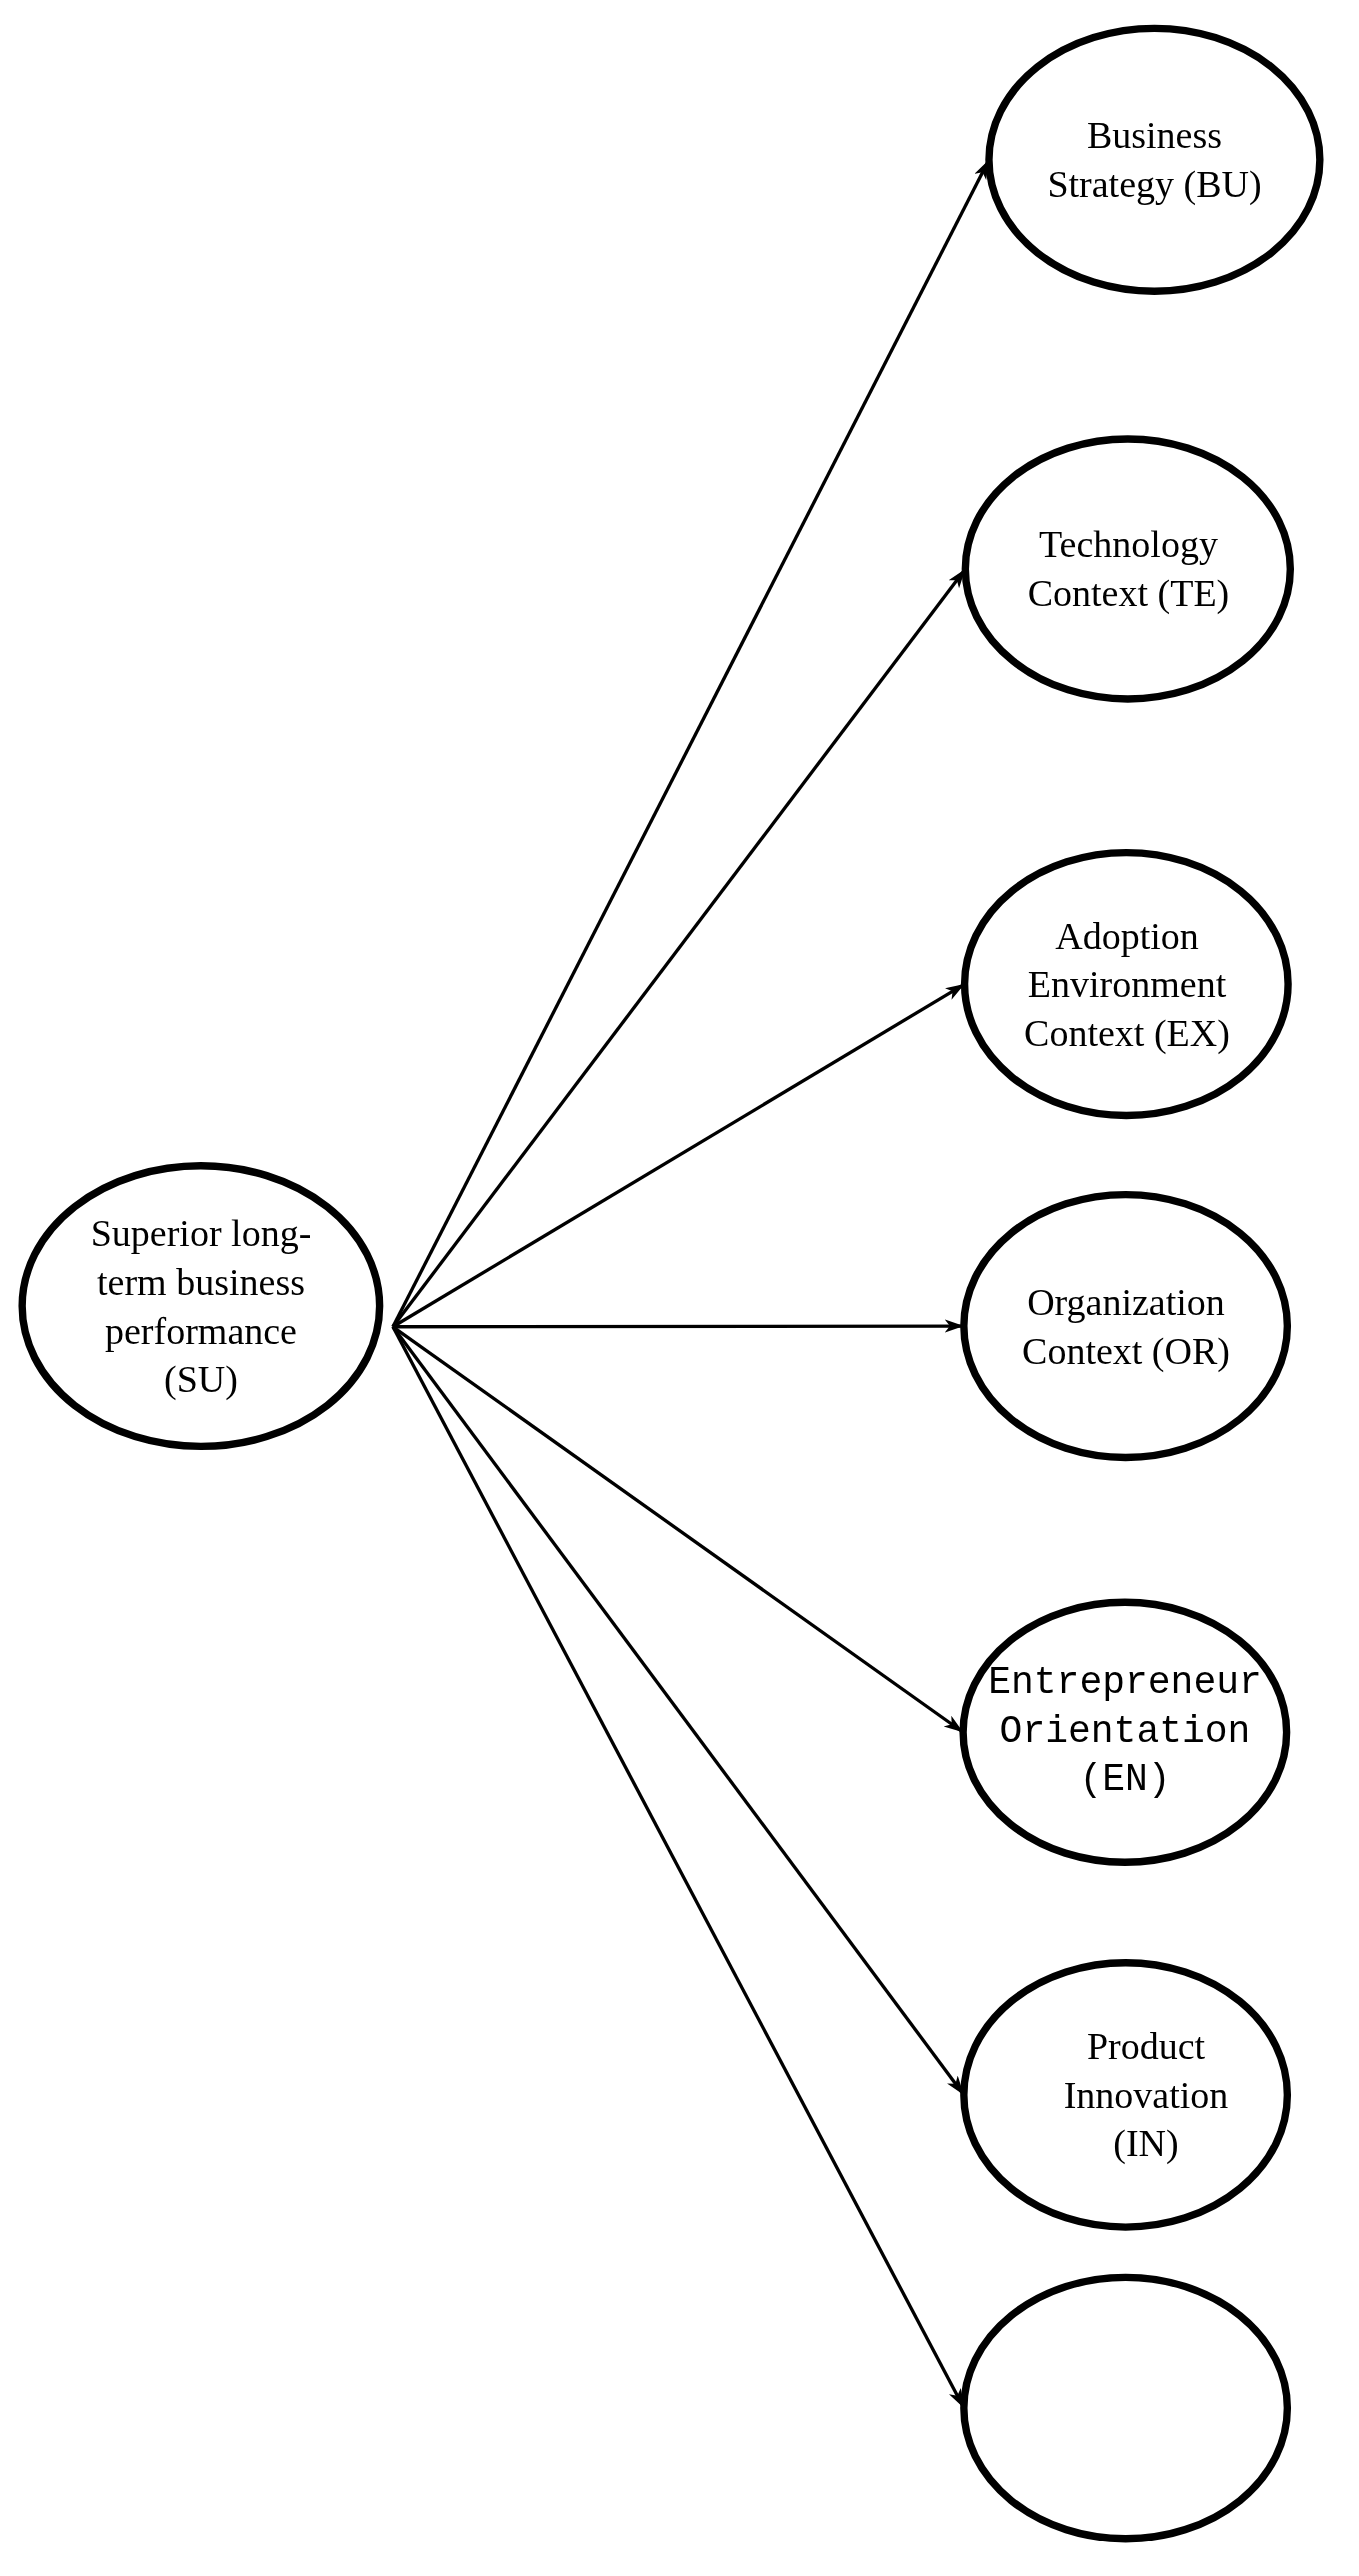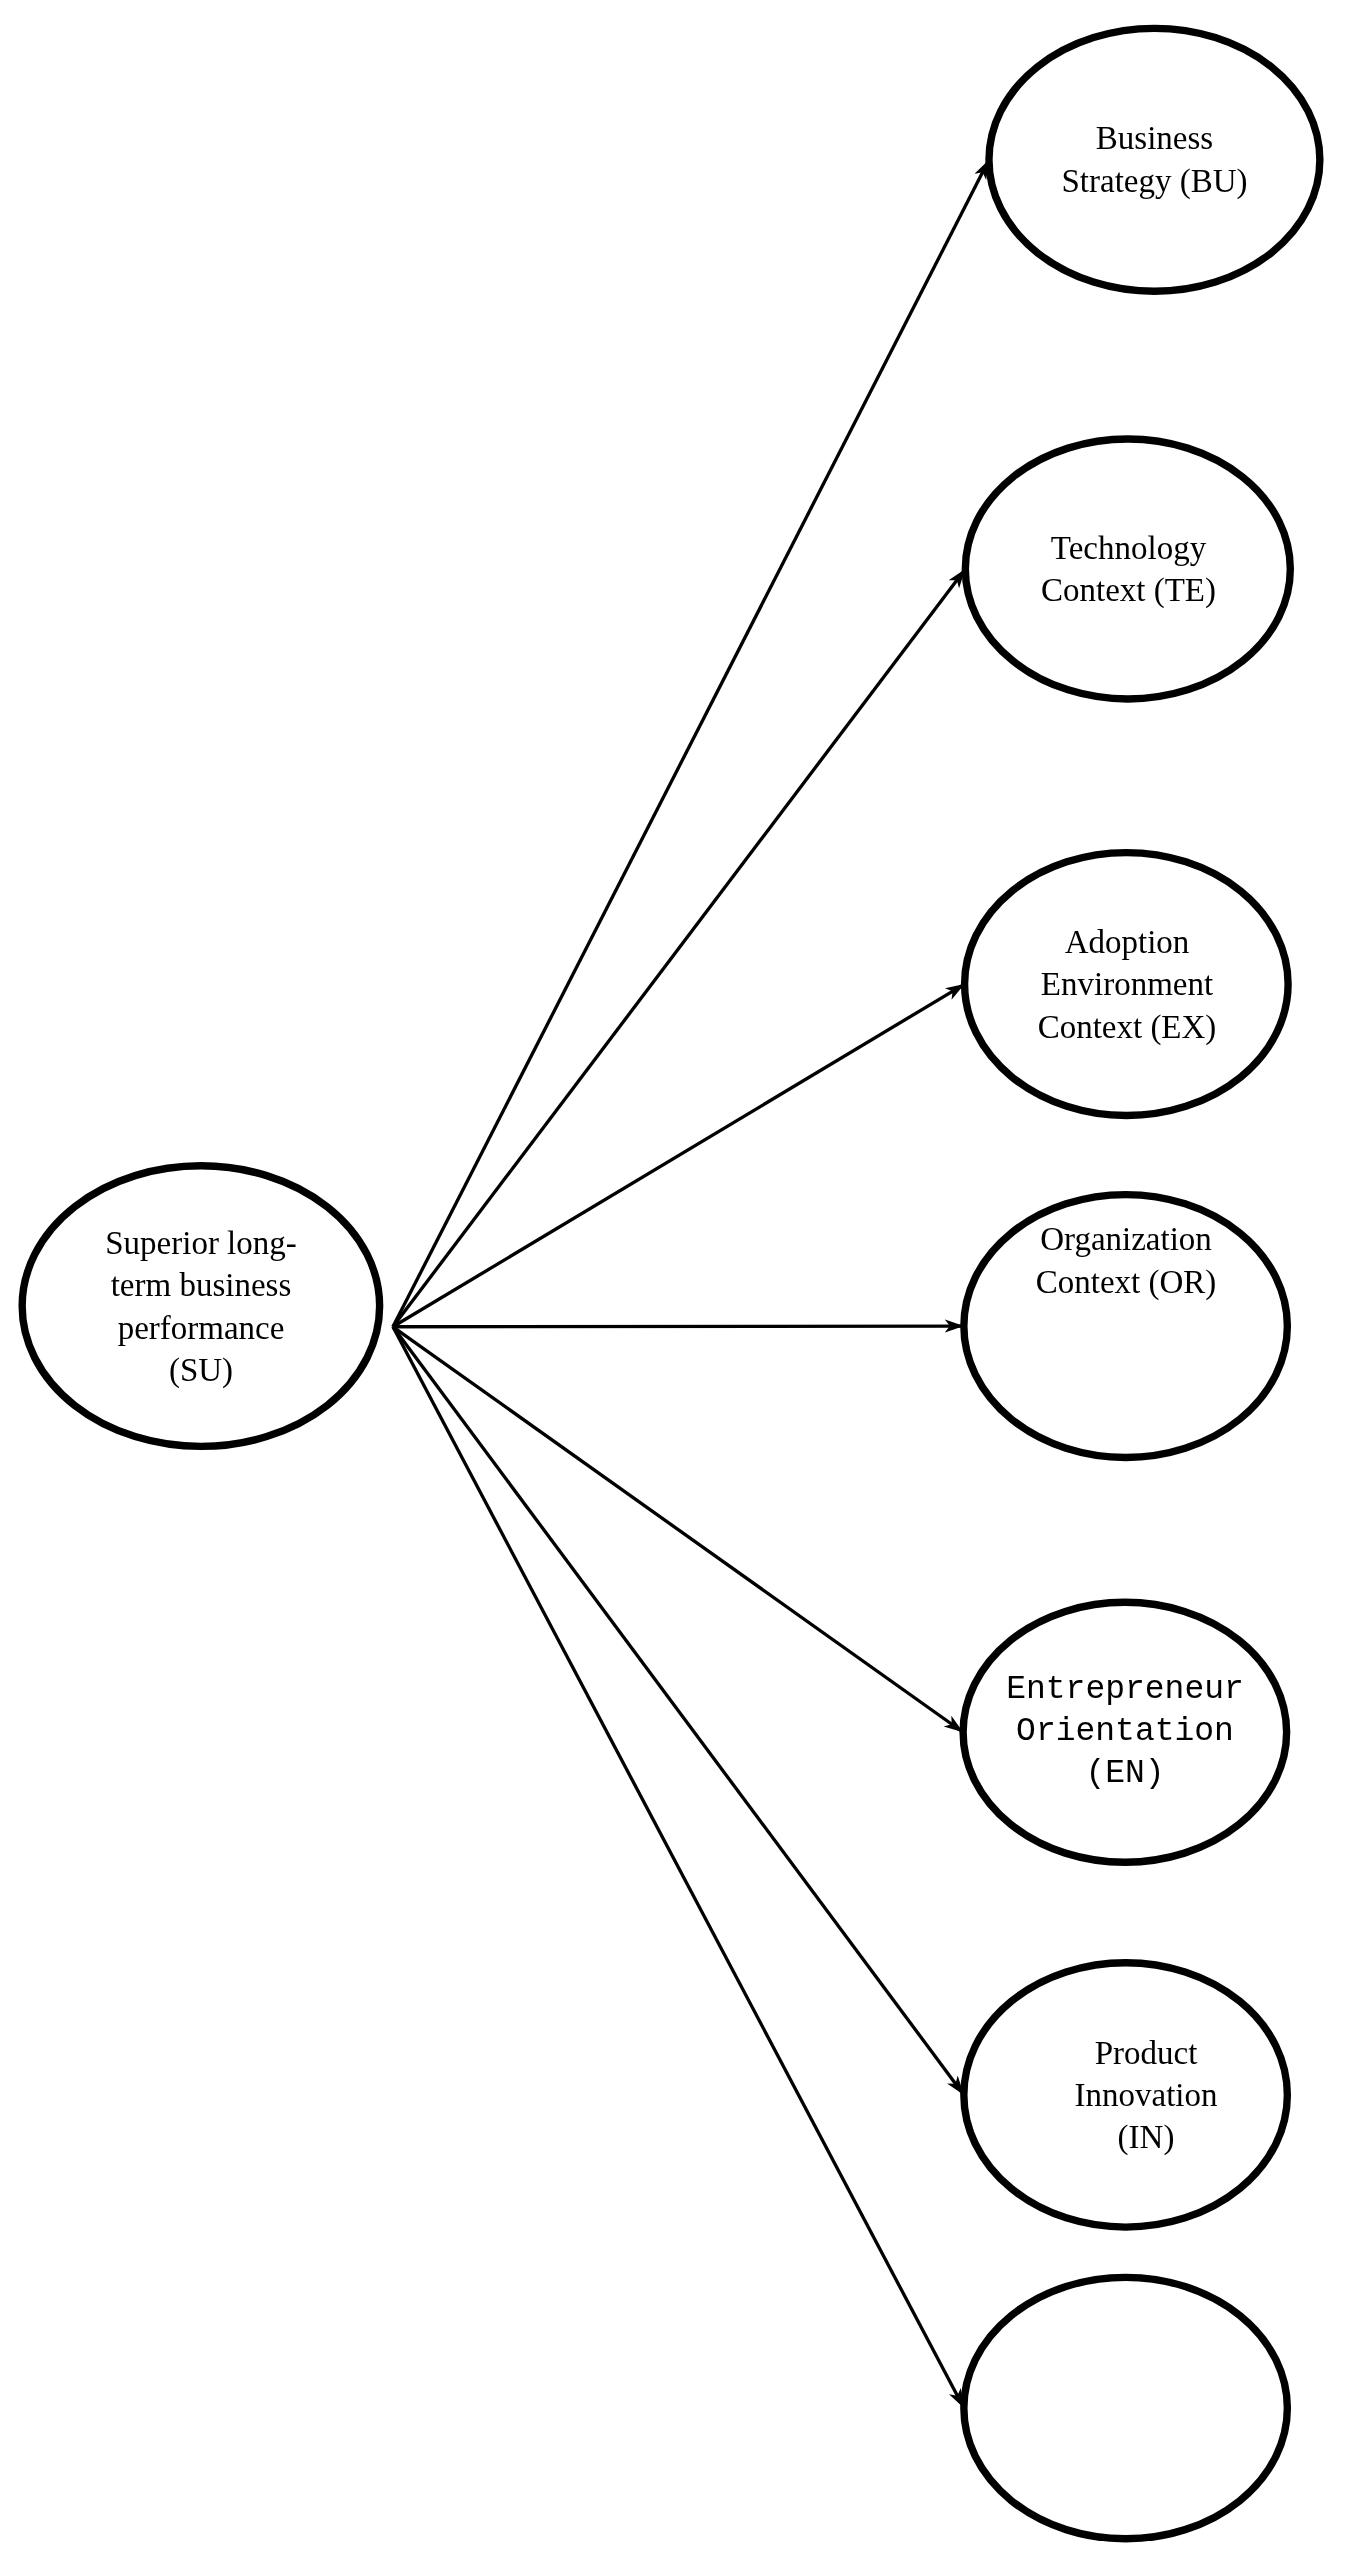--- a/index.html
+++ b/index.html
@@ -21,21 +21,21 @@
     left: 0;
     top: 0;
   }
   .node-label {
     position: absolute;
     display: flex;
     flex-direction: column;
     align-items: center;
     justify-content: center;
     text-align: center;
-    font-size: 33px;
+    font-size: 38px;
     line-height: 1.28;
     color: #000000;
     pointer-events: none;
   }
   .node-label span {
     white-space: nowrap;
   }
 </style>
 </head>
 <body>
@@ -83,21 +83,21 @@
     <span>Technology</span>
     <span>Context (TE)</span>
   </div>
 
   <div class="node-label" style="left:965px; top:853px; width:324px; height:263px;">
     <span>Adoption</span>
     <span>Environment</span>
     <span>Context (EX)</span>
   </div>
 
-  <div class="node-label" style="left:964px; top:1129px; width:324px; height:263px;">
+  <div class="node-label" style="left:964px; top:1195px; width:324px; height:263px;">
     <span>Organization</span>
     <span>Context (OR)</span>
   </div>
 
   <div class="node-label" style="left:963px; top:1602px; width:324px; height:260px;font-family:Liberation Mono, monospace;">
     <span>Entrepreneur</span>
     <span>Orientation</span>
     <span>(EN)</span>
   </div>
 

